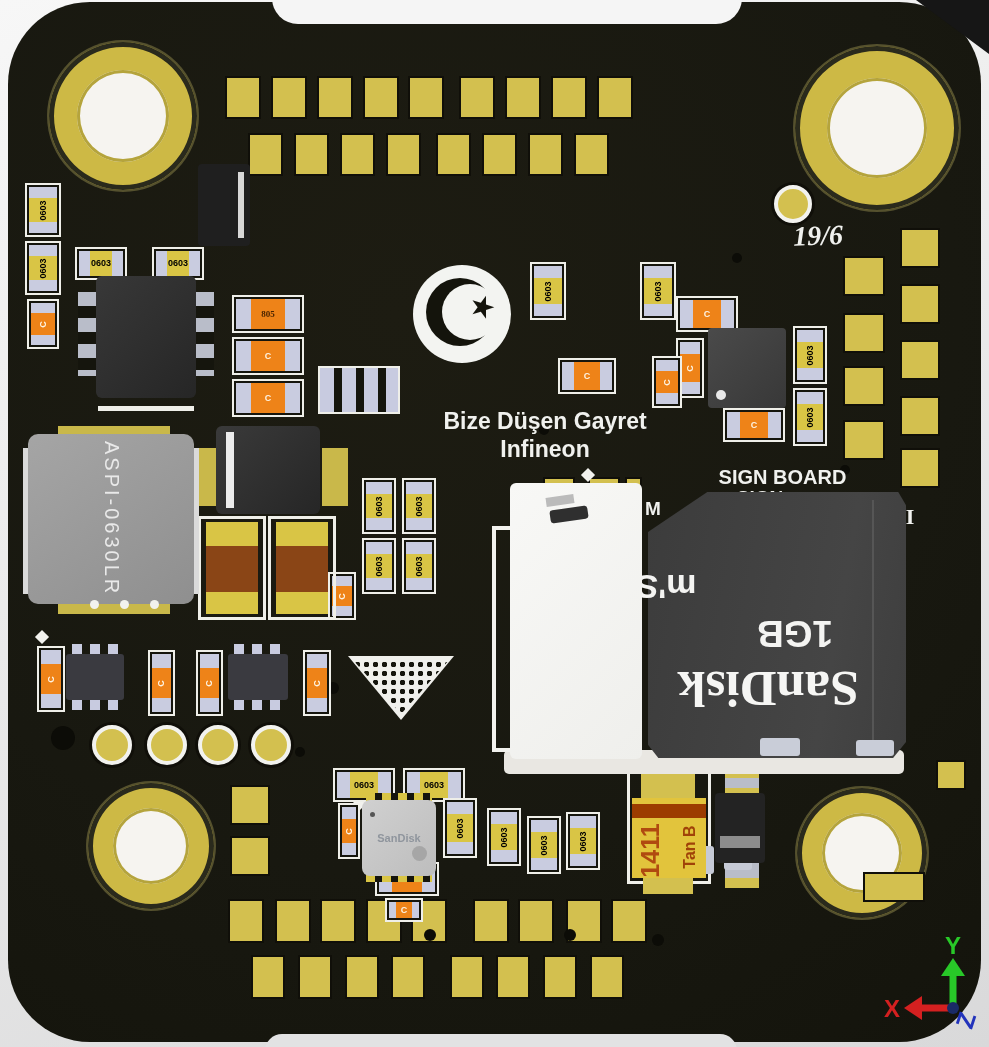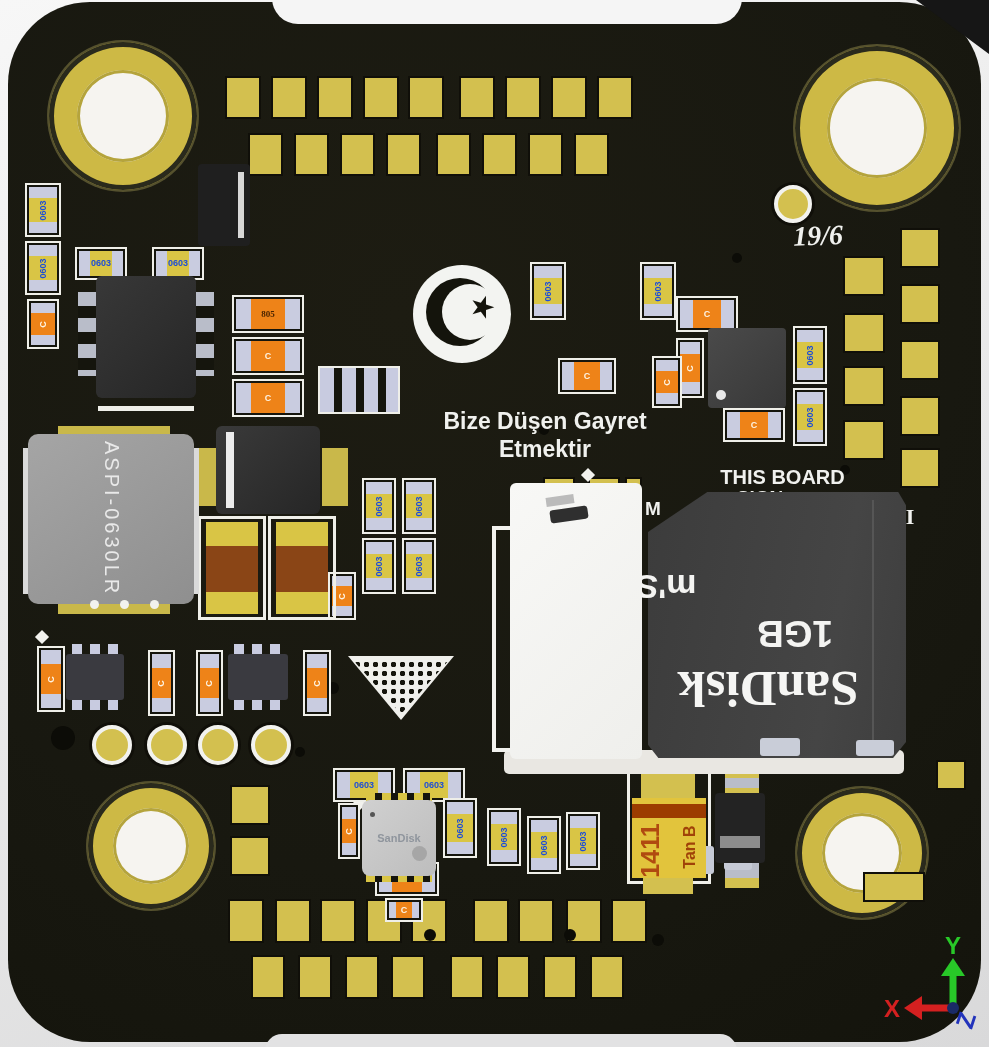--- a/index.html
+++ b/index.html
@@ -14,21 +14,21 @@
   .pad{position:absolute;background:#d3c04f;box-shadow:0 0 0 2px #100f09;}
   .ringpad{position:absolute;border-radius:50%;background:#d3c04f;border:4px solid #f2f2ee;box-shadow:0 0 0 3px #100f09;}
   .via{position:absolute;border-radius:50%;background:#0c0c07;}
   .diamond{position:absolute;width:10px;height:10px;background:#f2f2ee;transform:rotate(45deg);}
   .silk{position:absolute;color:#f0f1ee;font-weight:bold;text-align:center;white-space:nowrap;z-index:5;}
   .chip{position:absolute;display:flex;background:#15150d;border:2px solid #efefe9;padding:2px;box-sizing:border-box;z-index:6;}
   .chip .seg{flex:1}
   .chip .end{flex:0 0 24%;background:#c9cce0}
   .chip .mid{position:relative;display:flex;align-items:center;justify-content:center;overflow:visible}
   .chip .mid span{font-size:9px;font-weight:bold;line-height:1;white-space:nowrap}
-  .midy{background:#d9c545;color:#1d4ed8}
+  .midy{background:#d9c545;color:#000000}
   .mido{background:#ee8318;color:#fdf3e2}
   .midb{background:#ee8318;color:#4a2400}
   .comp{position:absolute;z-index:7;box-sizing:border-box}
   .outline{position:absolute;border:3px solid #efefe9;background:transparent;z-index:6;box-sizing:border-box}
   .v-label{writing-mode:vertical-rl;}
 </style>
 </head>
 <body>
 
 <div id="stage">
@@ -359,22 +359,22 @@
         <span class="seg end"></span>
         <span class="seg mid mido">
           <span style="transform:rotate(0deg);">C</span>
         </span>
         <span class="seg end"></span>
       </div>
     </div>
 
   <div class="silk" style="left:778px;top:220px;width:80px;font-size:28px;font-family:'Liberation Serif',serif;font-style:italic;transform:rotate(-2deg);">19/6</div>
   <div class="silk" style="left:420px;top:408px;width:250px;font-size:23px;">Bize Düşen Gayret</div>
-  <div class="silk" style="left:420px;top:436px;width:250px;font-size:23px;">Etmektir</div>
-  <div class="silk" style="left:700px;top:466px;width:165px;font-size:20px;">THIS BOARD</div>
+  <div class="silk" style="left:420px;top:436px;width:250px;font-size:23px;">Infineon</div>
+  <div class="silk" style="left:700px;top:466px;width:165px;font-size:20px;">SIGN BOARD</div>
   <div class="silk" style="left:700px;top:487px;width:120px;font-size:19px;">SIGN</div>
   <div class="silk" style="left:643px;top:498px;width:20px;font-size:19px;">M</div>
   <div class="silk" style="left:900px;top:504px;width:20px;font-size:22px;font-family:'Liberation Serif',serif;z-index:28;">I</div>
 
   <div class="abs" style="left:413px;top:265px;width:98px;height:98px;border-radius:50%;background:#f3f4f1;z-index:5;overflow:hidden;">
     <div class="abs" style="left:13px;top:13px;width:68px;height:68px;border-radius:50%;background:#14140c;"></div>
     <div class="abs" style="left:29px;top:19px;width:56px;height:56px;border-radius:50%;background:#f3f4f1;"></div>
     <div class="abs" style="left:56px;top:24px;font-size:30px;color:#14140c;transform:rotate(18deg);">★</div>
   </div>
 

